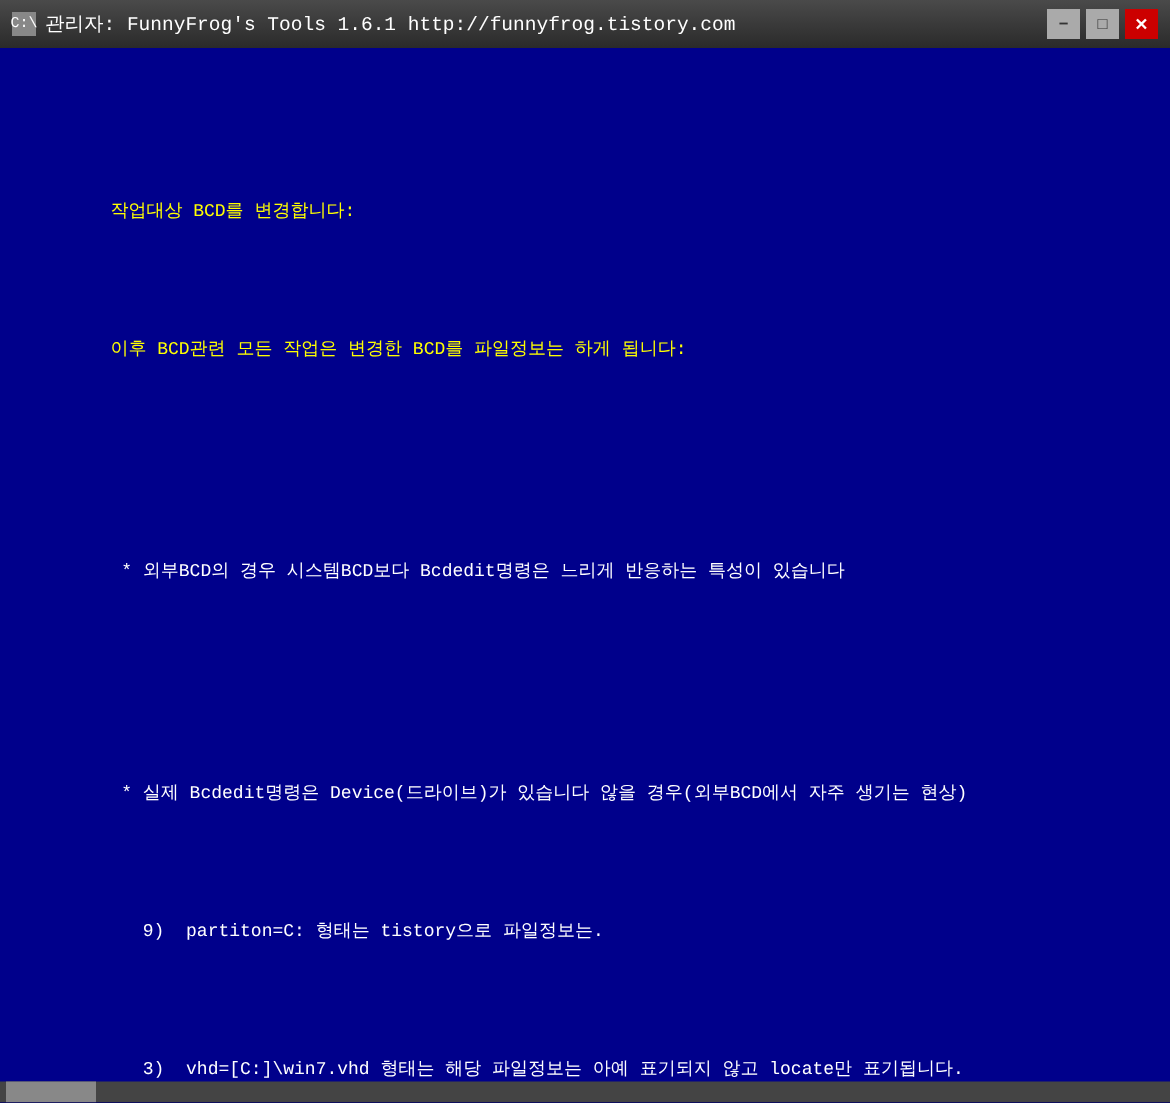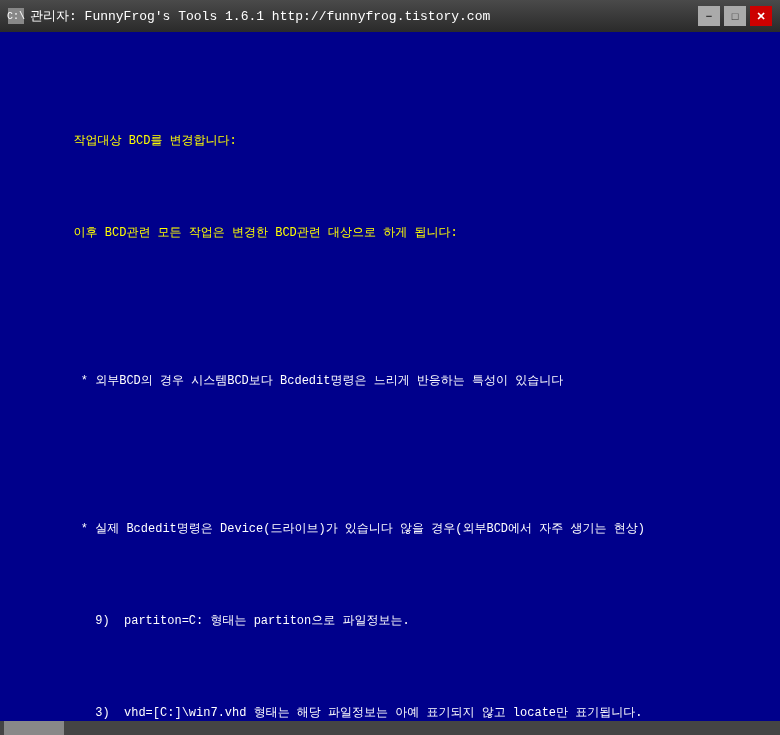--- a/index.html
+++ b/index.html
@@ -116,32 +116,32 @@
 
   <div class="console-area">
 
     <div class="console-text">
 
       
       <div class="line">
         <span class="yellow">작업대상 BCD를 변경합니다:</span>
       </div>
       <div class="line">
-        <span class="yellow">이후 BCD관련 모든 작업은 변경한 BCD관련 대상으로 하게 됩니다:</span>
+        <span class="yellow">이후 BCD관련 모든 작업은 변경한 BCD를 파일정보는 하게 됩니다:</span>
       </div>
       <div class="line">&nbsp;</div>
       <div class="line">
         <span class="white"> * 외부BCD의 경우 시스템BCD보다 Bcdedit명령은 느리게 반응하는 특성이 있습니다</span>
       </div>
       <div class="line">&nbsp;</div>
       <div class="line">
         <span class="white"> * 실제 Bcdedit명령은 Device(드라이브)가 있습니다 않을 경우(외부BCD에서 자주 생기는 현상)</span>
       </div>
       <div class="line">
-        <span class="white">   9)  partiton=C: 형태는 </span><span class="white">partiton</span><span class="white">으로 파일정보는.</span>
+        <span class="white">   9)  partiton=C: 형태는 </span><span class="white">tistory</span><span class="white">으로 파일정보는.</span>
       </div>
       <div class="line">
         <span class="white">   3)  vhd=[C:]\win7.vhd 형태는 해당 파일정보는 아예 표기되지 않고 locate만 표기됩니다.</span>
       </div>
       
       
 
       
       
 

